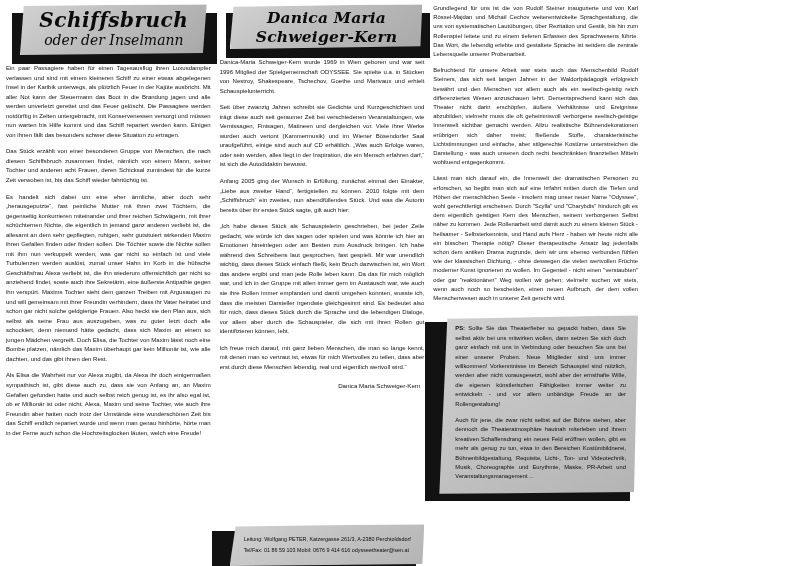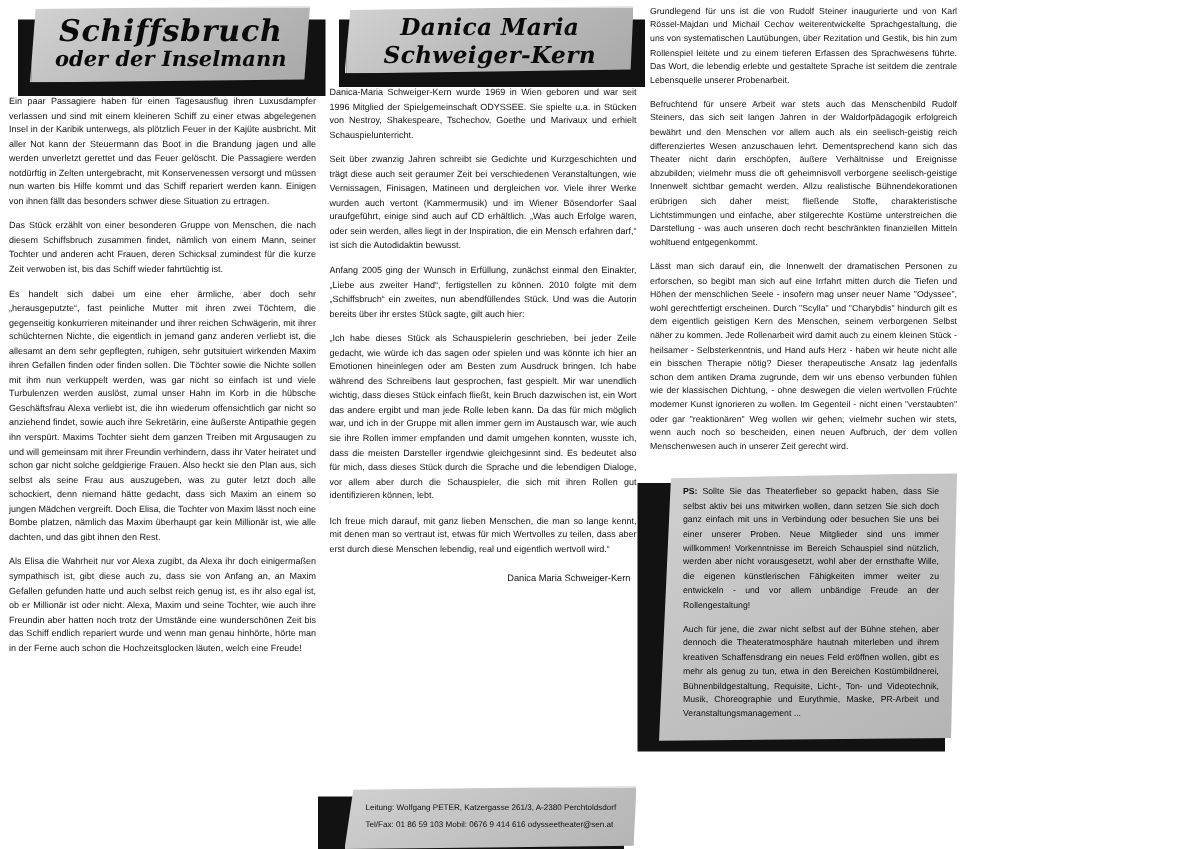--- a/index.html
+++ b/index.html
@@ -69,21 +69,21 @@
     clip-path:polygon(2% 8%,100% 0,99% 92%,0 100%);
     padding:0 6px;
   }
   .b1 .line1{
     font-family:"DejaVu Serif","Liberation Serif",serif;
     font-style:italic;font-weight:bold;
     font-size:20px;letter-spacing:.5px;line-height:1.05;
   }
   .b1 .line2{
     font-family:"DejaVu Serif","Liberation Serif",serif;
-    font-style:italic;font-weight:bold;
+    font-style:italic;font-weight:normal;
     font-size:14px;line-height:1.2;margin-top:1px;
   }
   .b2 .line1{
     font-family:"DejaVu Serif","Liberation Serif",serif;
     font-style:italic;font-weight:bold;
     font-size:15.5px;letter-spacing:.2px;
   }
   .b3 .line1{
     font-family:"Liberation Sans","DejaVu Sans",sans-serif;
     font-size:14px;letter-spacing:.6px;

